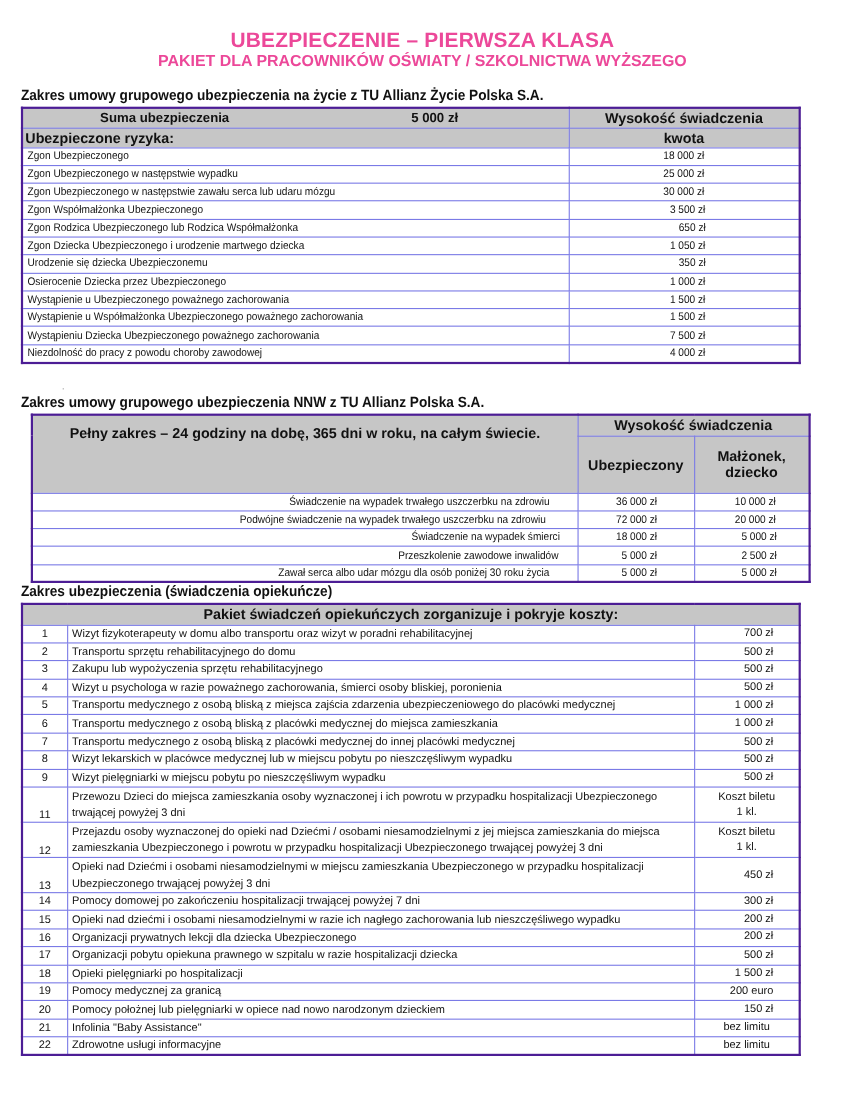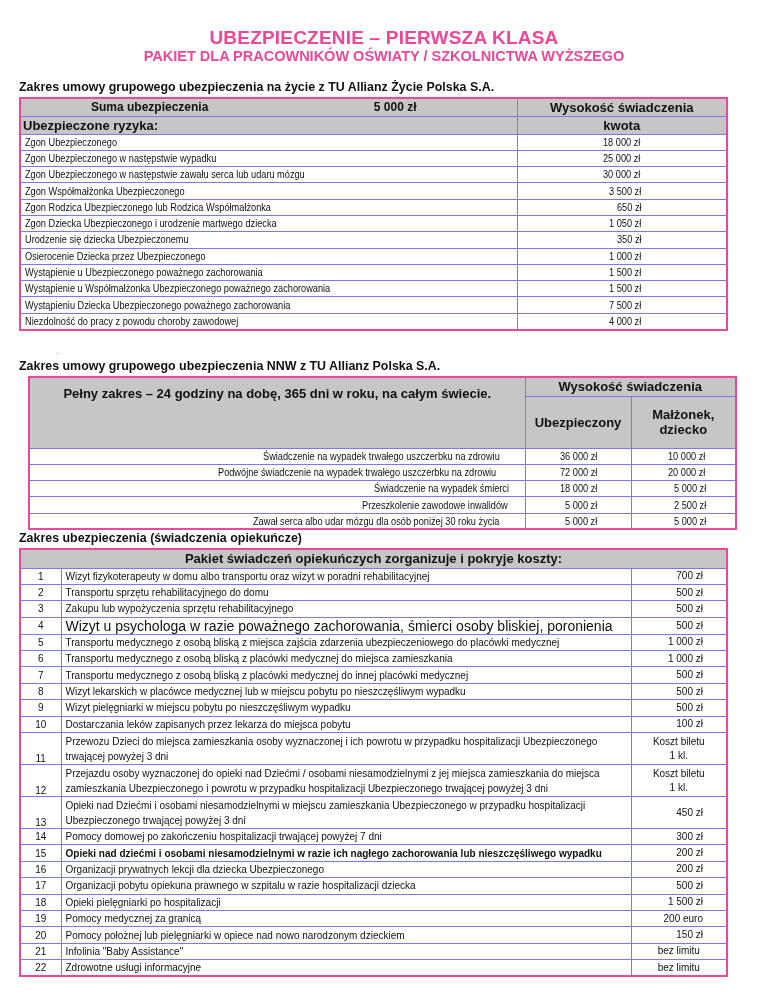--- a/index.html
+++ b/index.html
@@ -13,21 +13,21 @@
     color: #ec4899; font-weight: bold;
   }
   .title.main { top: 27px; font-size: 19px; letter-spacing: 0.2px; }
   .title.sub { top: 48px; font-size: 14.5px; }
   .sec-heading {
     position: absolute; left: 19px; font-size: 13.5px; font-weight: bold;
     transform: scaleX(0.92); transform-origin: left center; white-space: nowrap;
   }
   table {
     position: absolute; border-collapse: collapse;
-    border: 2px solid #ec4899;
+    border: 2px solid #4c1d95;
   }
   td, th { border: 1px solid #7a7ae6; font-size: 10px; white-space: nowrap; }
   th { background: #c6c6c6; font-weight: bold; }
   td { height: 16px; padding: 0 4px; }
   .cond { display: inline-block; transform: scaleX(0.92); transform-origin: left center; }
   
   #t1 { top: 97px; left: 19px; width: 709px; }
   #t1 th { font-size: 12px; height: 18px; }
   #t1 .hdr-left { text-align: left; padding-left: 2px; font-size: 13px; }
   #t1 .hdr-right { font-size: 13px; }
@@ -184,21 +184,21 @@
         <td class="" style="font-size:10px;"><span>Transportu sprzętu rehabilitacyjnego do domu</span></td>
         <td class="c-v r"><span>500 zł</span></td>
       </tr>
       <tr>
         <td class="c-n">3</td>
         <td class="" style="font-size:10px;margin-left:16px;"><span>Zakupu lub wypożyczenia sprzętu rehabilitacyjnego</span></td>
         <td class="c-v r"><span>500 zł</span></td>
       </tr>
       <tr>
         <td class="c-n">4</td>
-        <td class="" style="font-size:14px;"><span>Wizyt u psychologa w razie poważnego zachorowania, śmierci osoby bliskiej, poronienia</span></td>
+        <td class="" style="font-size:10px;"><span>Wizyt u psychologa w razie poważnego zachorowania, śmierci osoby bliskiej, poronienia</span></td>
         <td class="c-v r"><span>500 zł</span></td>
       </tr>
       <tr>
         <td class="c-n">5</td>
         <td class="" style="font-size:10px;"><span>Transportu medycznego z osobą bliską z miejsca zajścia zdarzenia ubezpieczeniowego do placówki medycznej</span></td>
         <td class="c-v r"><span>1 000 zł</span></td>
       </tr>
       <tr>
         <td class="c-n">6</td>
         <td class="" style="font-size:10px;"><span>Transportu medycznego z osobą bliską z placówki medycznej do miejsca zamieszkania</span></td>
@@ -211,25 +211,20 @@
       </tr>
       <tr>
         <td class="c-n">8</td>
         <td class="" style="font-size:10px;"><span>Wizyt lekarskich w placówce medycznej lub w miejscu pobytu po nieszczęśliwym wypadku</span></td>
         <td class="c-v r"><span>500 zł</span></td>
       </tr>
       <tr>
         <td class="c-n">9</td>
         <td class="" style="font-size:10px;"><span>Wizyt pielęgniarki w miejscu pobytu po nieszczęśliwym wypadku</span></td>
         <td class="c-v r"><span>500 zł</span></td>
-      </tr>
-      <tr>
-        <td class="c-n">10</td>
-        <td class="" style="font-size:10px;"><span>Dostarczania leków zapisanych przez lekarza do miejsca pobytu</span></td>
-        <td class="c-v r"><span>100 zł</span></td>
       </tr>
       <tr>
         <td class="c-n nvb">11</td>
         <td class="multi" style="font-size:10px;"><span>Przewozu Dzieci do miejsca zamieszkania osoby wyznaczonej i ich powrotu w przypadku hospitalizacji Ubezpieczonego trwającej powyżej 3 dni</span></td>
         <td class="c-v">
           <div>Koszt biletu</div>
           <div>1 kl.</div>
         </td>
       </tr>
       <tr>
@@ -245,21 +240,21 @@
         <td class="multi" style="font-size:10px;"><span>Opieki nad Dziećmi i osobami niesamodzielnymi w miejscu zamieszkania Ubezpieczonego w przypadku hospitalizacji Ubezpieczonego trwającej powyżej 3 dni</span></td>
         <td class="c-v r"><span>450 zł</span></td>
       </tr>
       <tr>
         <td class="c-n">14</td>
         <td class="" style="font-size:10px;"><span>Pomocy domowej po zakończeniu hospitalizacji trwającej powyżej 7 dni</span></td>
         <td class="c-v r"><span>300 zł</span></td>
       </tr>
       <tr>
         <td class="c-n">15</td>
-        <td class="" style="font-size:10px;font-weight:bold;"><span>Opieki nad dziećmi i osobami niesamodzielnymi w razie ich nagłego zachorowania lub nieszczęśliwego wypadku</span></td>
+        <td class="" style="font-size:10px;"><span>Opieki nad dziećmi i osobami niesamodzielnymi w razie ich nagłego zachorowania lub nieszczęśliwego wypadku</span></td>
         <td class="c-v r"><span>200 zł</span></td>
       </tr>
       <tr>
         <td class="c-n">16</td>
         <td class="" style="font-size:10px;"><span>Organizacji prywatnych lekcji dla dziecka Ubezpieczonego</span></td>
         <td class="c-v r"><span>200 zł</span></td>
       </tr>
       <tr>
         <td class="c-n">17</td>
         <td class="" style="font-size:10px;"><span>Organizacji pobytu opiekuna prawnego w szpitalu w razie hospitalizacji dziecka</span></td>

